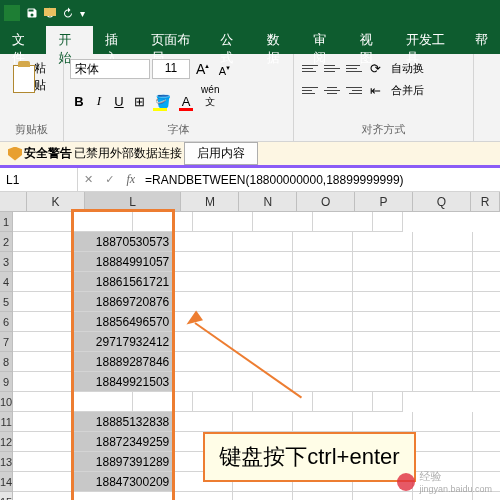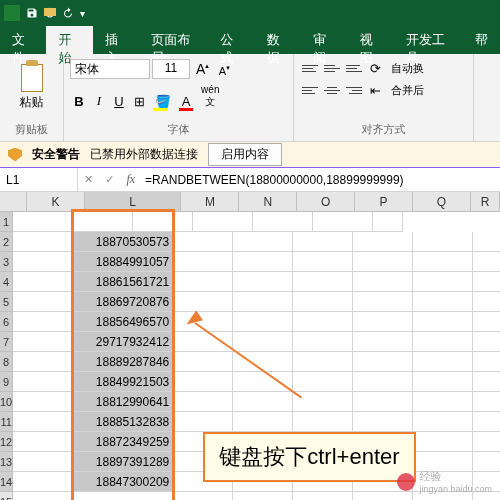--- a/index.html
+++ b/index.html
@@ -7,38 +7,38 @@
 .titlebar{background:#0e5c2f;height:26px;display:flex;align-items:center;padding:0 4px;gap:6px}
 .tb-icon{width:16px;height:16px;background:#1e7e34;display:flex;align-items:center;justify-content:center;color:#fff;font-size:9px}
 .titlebar svg{width:12px;height:12px;fill:#fff}
 .menubar{background:#0e5c2f;height:28px;display:flex;align-items:flex-start}
 .menu-item{color:#fff;padding:5px 12px;font-size:13px;cursor:pointer}
 .menu-item.active{background:#f3f3f3;color:#0e5c2f}
 .menu-item.file{color:#fff}
 .ribbon{background:#f3f3f3;border-bottom:1px solid #d4d4d4;height:88px;display:flex}
 .ribbon-group{border-right:1px solid #d4d4d4;padding:2px 6px;display:flex;flex-direction:column;justify-content:space-between}
 .group-label{text-align:center;color:#666;font-size:11px;padding-bottom:2px}
-.paste-btn{display:flex;flex-direction:column;align-items:center;padding:4px;gap:2px}
+.paste-btn{display:flex;flex-direction:row;align-items:center;padding:4px;gap:2px}
 .clipboard-icon{width:28px;height:32px;position:relative}
 .clipboard-icon .board{width:22px;height:28px;background:#fff;border:1px solid #b08830;position:absolute;bottom:0;left:3px}
 .clipboard-icon .clip{width:12px;height:6px;background:#d4a84b;position:absolute;top:0;left:8px;border-radius:2px 2px 0 0}
 .font-controls{display:flex;flex-direction:column;gap:3px;padding-top:3px}
 .font-row{display:flex;gap:2px;align-items:flex-end}
 .font-name{border:1px solid #c0c0c0;background:#fff;padding:1px 4px;font-size:12px;width:80px;height:20px}
 .font-size{border:1px solid #c0c0c0;background:#fff;padding:1px 4px;font-size:12px;width:38px;height:20px;text-align:center}
 .fbtn{border:none;background:transparent;padding:2px 4px;font-size:13px;cursor:pointer;min-width:18px}
 .fbtn.b{font-weight:bold}
 .fbtn.i{font-style:italic;font-family:serif}
 .fbtn.u{text-decoration:underline}
 .align-controls{display:flex;flex-direction:column;gap:3px;padding-top:3px}
 .align-row{display:flex;gap:2px}
 .abtn{width:20px;height:18px;border:none;background:transparent;cursor:pointer;display:flex;flex-direction:column;justify-content:center;gap:2px;padding:2px}
 .abtn span{height:1px;background:#444}
 .wrap-btn{font-size:11px;padding:2px 4px;border:none;background:transparent;text-align:left}
-.security-bar{background:#fdf6e3;border-bottom:1px solid #8b5cf6;height:26px;display:flex;align-items:center;padding:0 8px;gap:10px;font-size:12px}
+.security-bar{background:#fdf6e3;border-bottom:3px solid #8b5cf6;height:26px;display:flex;align-items:center;padding:0 8px;gap:2px;font-size:12px}
 .shield{width:14px;height:14px;background:#e8a030;clip-path:polygon(50% 0,100% 20%,100% 60%,50% 100%,0 60%,0 20%)}
 .enable-btn{border:1px solid #adadad;background:#fdfdfd;padding:2px 12px;font-size:12px;cursor:pointer}
 .namebar{height:24px;border-bottom:1px solid #d4d4d4;display:flex;align-items:center}
 .name-box{width:78px;border-right:1px solid #d4d4d4;padding:0 6px;font-size:12px;height:100%;display:flex;align-items:center}
 .fx-area{display:flex;align-items:center;flex:1;height:100%}
 .fx-btn{padding:0 6px;color:#888;font-size:11px}
 .fx-label{font-style:italic;font-family:serif;padding:0 6px;color:#666}
 .formula-text{font-size:12px;padding-left:4px}
 .grid-area{position:relative;background:#fff}
 .col-headers{display:flex;height:20px;background:#e6e6e6;border-bottom:1px solid #bfbfbf}
@@ -304,21 +304,20 @@
           <div class="cell L">18849921503</div>
           <div class="cell M"></div>
           <div class="cell N"></div>
           <div class="cell O"></div>
           <div class="cell P"></div>
           <div class="cell Q"></div>
           <div class="cell R"></div>
         </div>
         <div class="cell-row">
           <div class="cell K"></div>
-          <div class="cell L">18812990641</div>
           <div class="cell M"></div>
           <div class="cell N"></div>
           <div class="cell O"></div>
           <div class="cell P"></div>
           <div class="cell Q"></div>
           <div class="cell R"></div>
         </div>
         <div class="cell-row">
           <div class="cell K"></div>
           <div class="cell L">18885132838</div>

